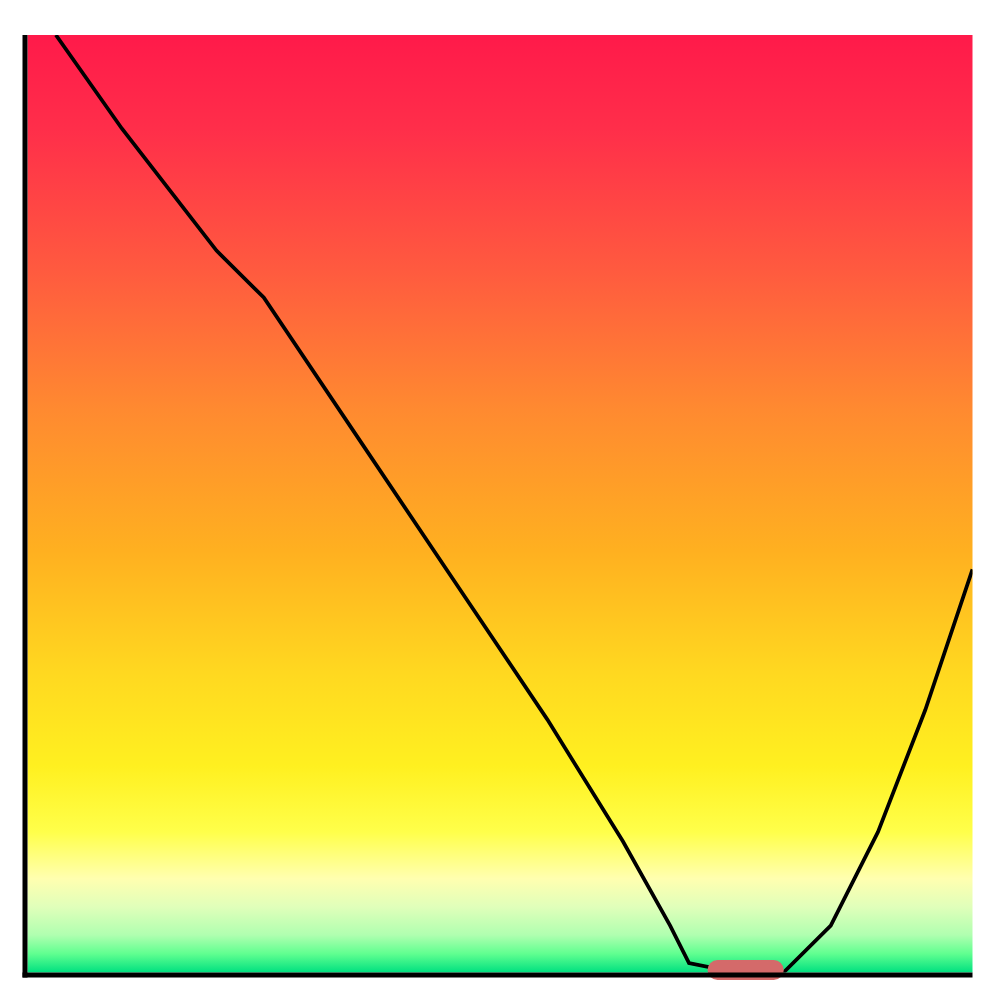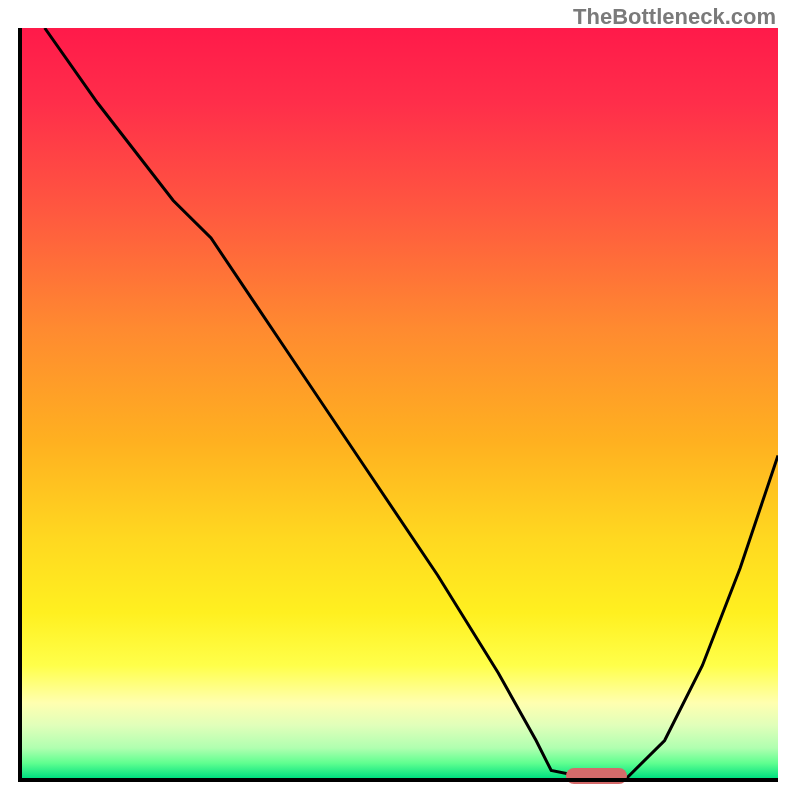--- a/index.html
+++ b/index.html
@@ -82,21 +82,20 @@
     height: 4px;
     background: #000000;
     z-index: 5;
   }
 </style>
 </head>
 <body>
 
 <div class="container">
 
-  <div class="attribution">TheBottleneck.com</div>
 
   <div class="plot-area"></div>
 
   <svg class="curve-layer" viewBox="0 0 756 750" preserveAspectRatio="none">
     <path id="curve-path" class="curve" d="M22.7 0.0 L75.6 75.0 L151.2 172.5 L189.0 210.0 L264.6 322.5 L340.2 435.0 L415.8 547.5 L476.3 645.0 L514.1 712.5 L529.2 742.5 L567.0 750.0 L604.8 750.0 L642.6 712.5 L680.4 637.5 L718.2 540.0 L756.0 427.5"></path>
   </svg>
 
   <div id="marker" class="marker" style="left: 566.32px; top: 768px; width: 60.48px; height: 16px; background: rgb(212, 106, 106);"></div>
 
   <div class="axis-left"></div>

